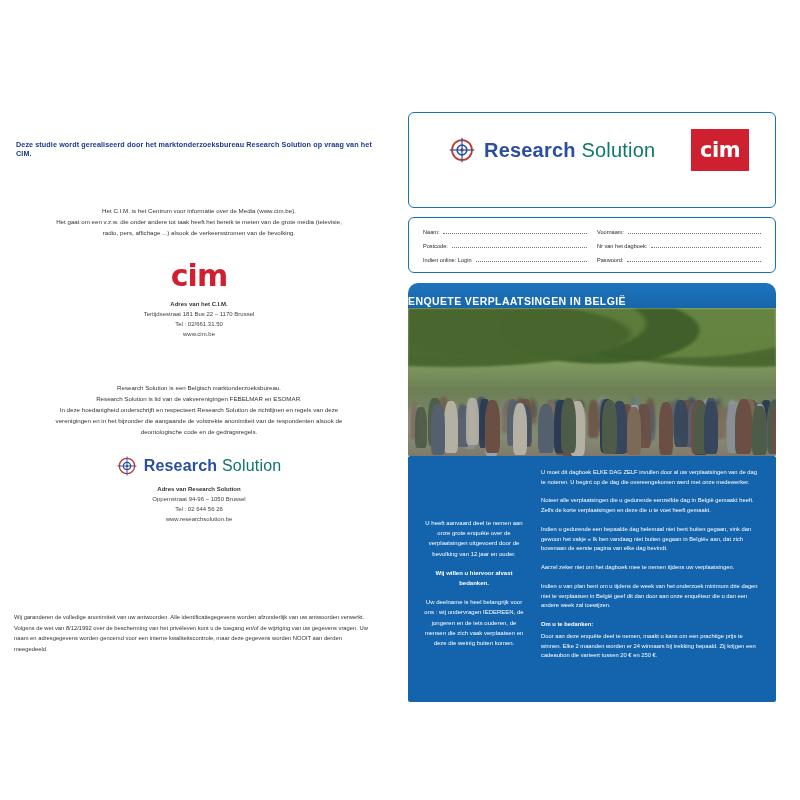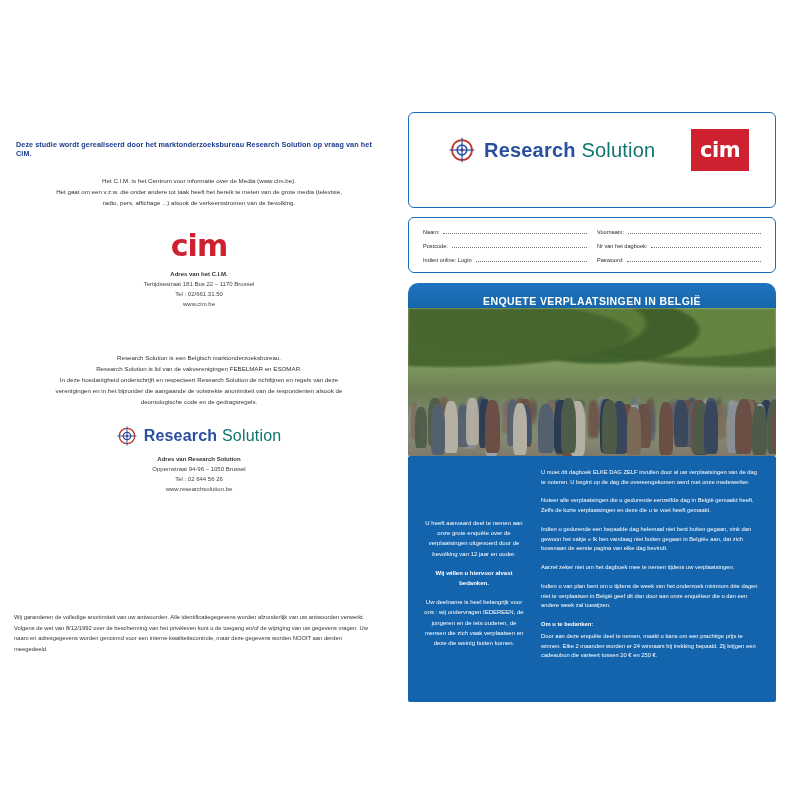--- a/index.html
+++ b/index.html
@@ -14,21 +14,21 @@
   .page{position:absolute;inset:0;}
 
   
   .left-panel{
     position:absolute;
     left:14px;top:140px;width:370px;height:560px;
     text-align:center;
   }
   .lead-line{
     font-size:7.2px;font-weight:bold;color:#1b3a8c;
-    text-align:left;margin:0 0 18px 2px;letter-spacing:0.1px;
+    text-align:left;margin:0 0 48px 2px;letter-spacing:0.1px;
   }
   .sec-title{
     font-size:8.2px;font-weight:bold;color:#1b3a8c;
     text-decoration:underline;margin:0 0 14px 0;letter-spacing:0.3px;
   }
   .sec-body{
     font-size:6.2px;line-height:1.75;color:#333;
     max-width:290px;margin:0 auto;
   }
   .cim-logo-block{margin-top:22px;}
@@ -96,21 +96,21 @@
   .form-field{display:flex;align-items:baseline;flex:1;gap:4px;}
   .form-field .lbl{font-size:5.6px;color:#2a2a2a;white-space:nowrap;}
   .form-field .dots{
     flex:1;border-bottom:1px dotted #777;height:7px;
   }
 
   .blue-title{
     position:absolute;left:3px;top:171px;width:368px;height:36px;
     background:linear-gradient(#1d74bd,#1560a3);
     border-radius:10px;
-    display:flex;align-items:center;justify-content:center;
+    display:flex;align-items:center;justify-content:flex-start;
   }
   .blue-title span{
     color:#fff;font-size:10.5px;font-weight:bold;letter-spacing:0.4px;
   }
 
   .photo{
     position:absolute;left:3px;top:196px;width:368px;height:148px;
     overflow:hidden;border-radius:2px;background:#6d8a53;
   }
   .photo .sky{position:absolute;inset:0;background:linear-gradient(#b9cf9a,#7f9a62 38%,#6d7f55 55%,#8a8f7e 100%);}

